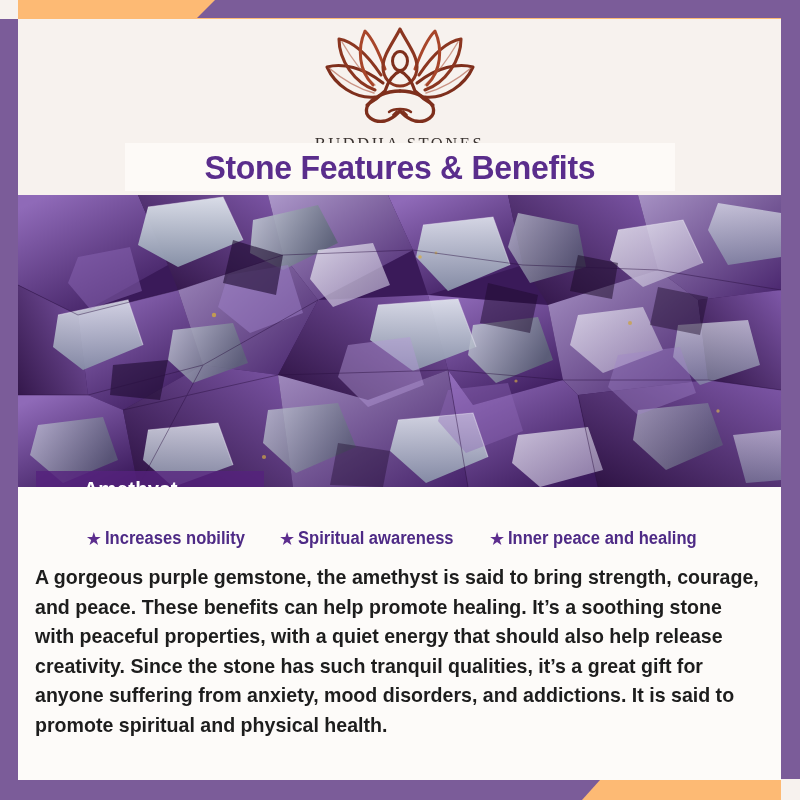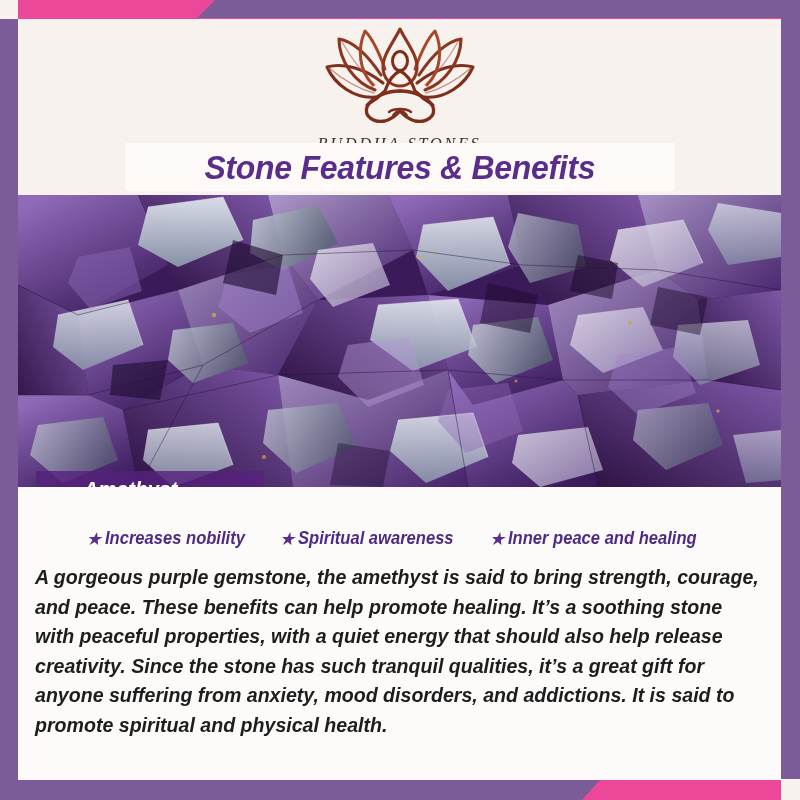--- a/index.html
+++ b/index.html
@@ -11,23 +11,22 @@
     width: 800px;
     height: 800px;
     font-family: "Liberation Sans", sans-serif;
     overflow: hidden;
   }
 
   #infographic {
     position: relative;
     width: 800px;
     height: 800px;
-    background: #ec4899;
+    background: #fdba74;
     overflow: hidden;
-    font-style: italic;
   }
 
   
   .band-top {
     position: absolute;
     top: 0; left: 0;
     width: 800px; height: 18px;
     background: #7b5c99;
     clip-path: polygon(215px 0, 800px 0, 800px 18px, 197px 18px);
   }

